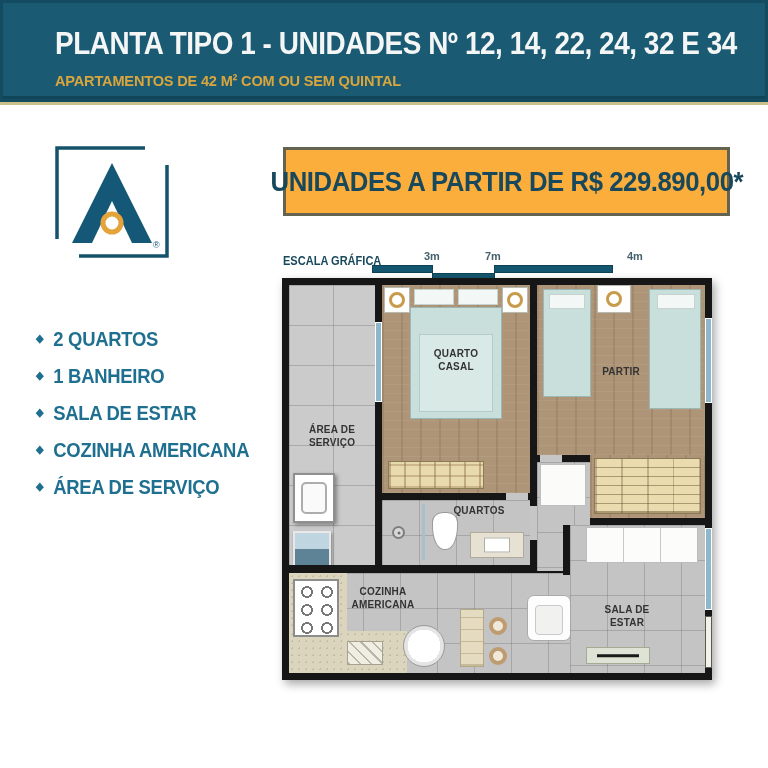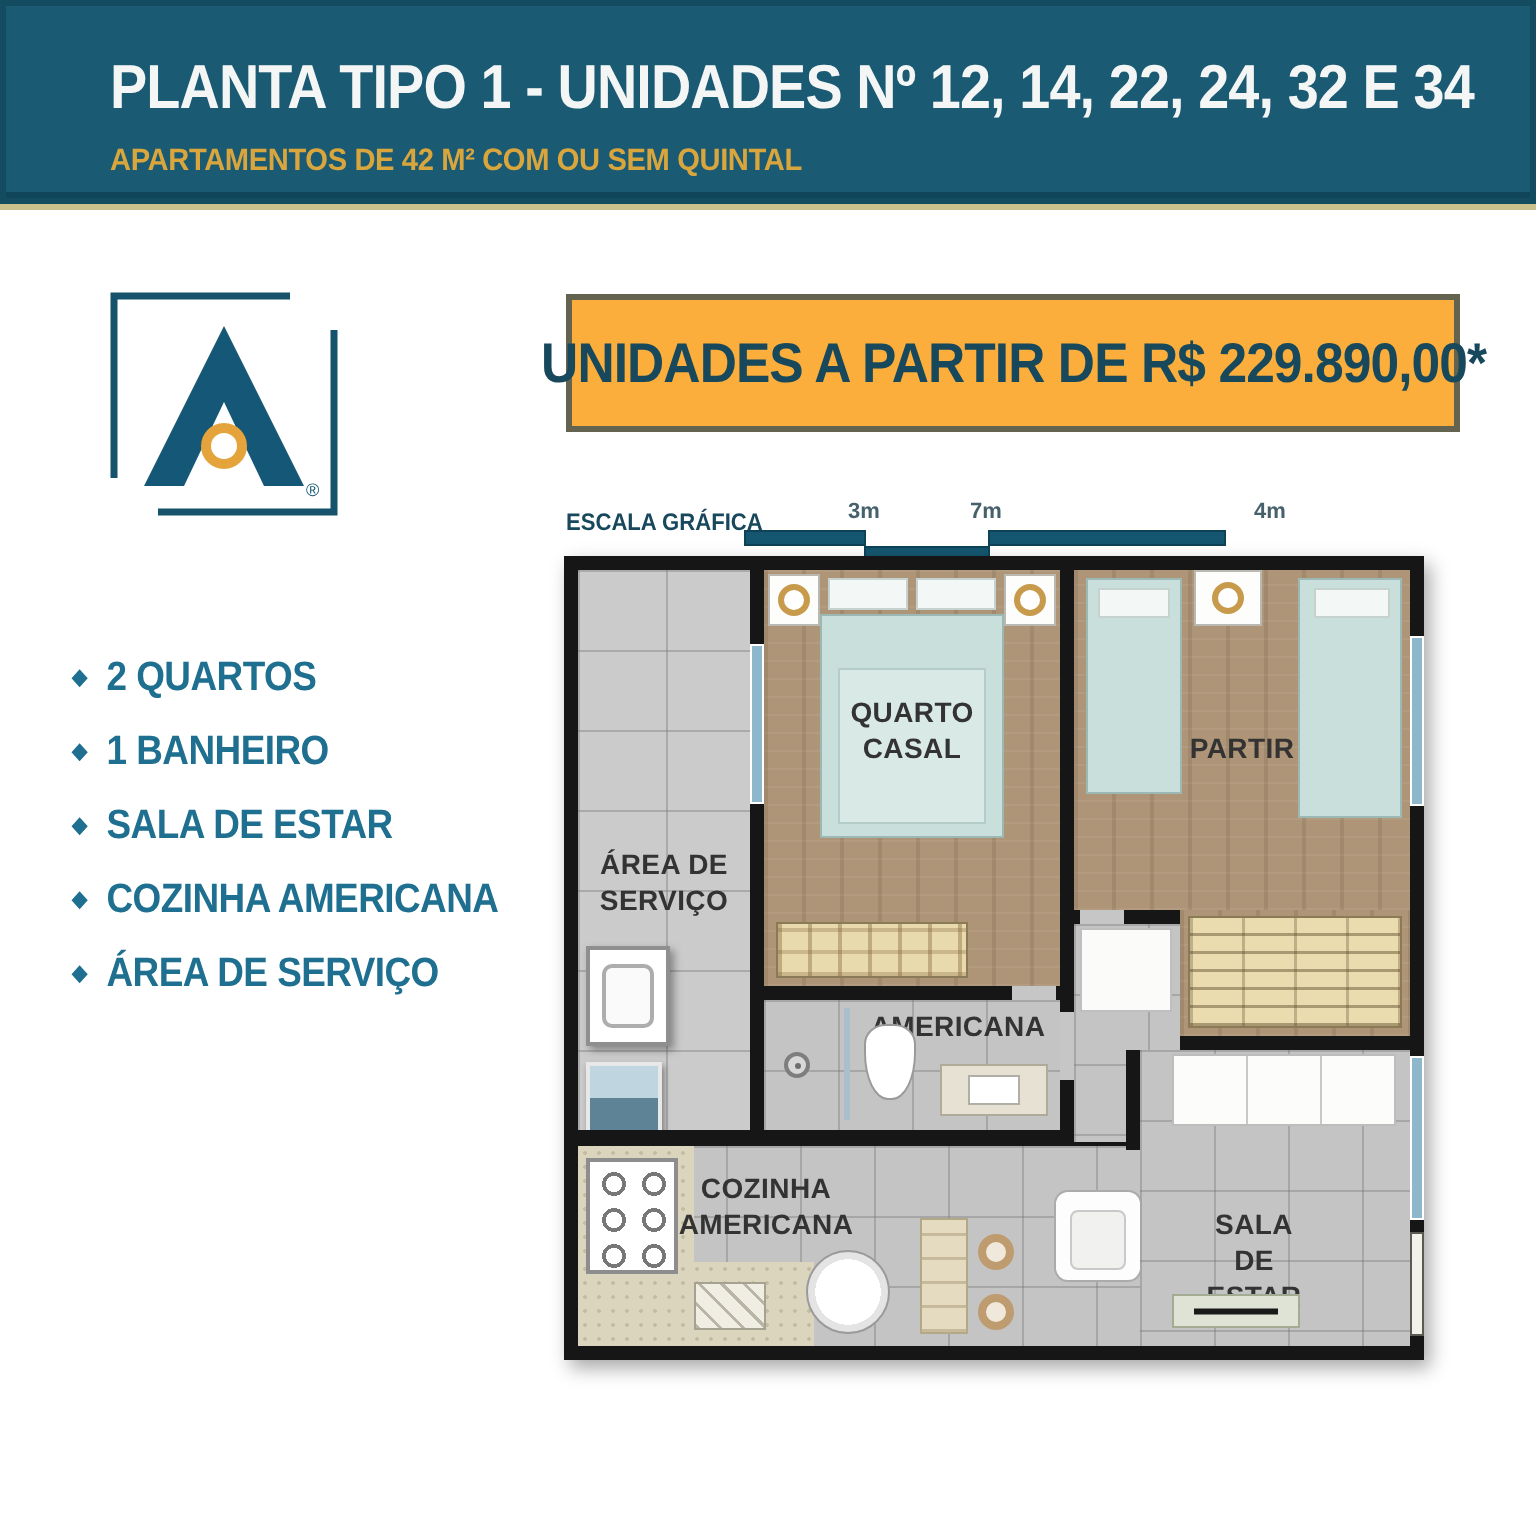--- a/index.html
+++ b/index.html
@@ -54,21 +54,21 @@
            background-image:linear-gradient(rgba(120,120,120,.4) 1px, transparent 1px),
                             linear-gradient(90deg, rgba(120,120,120,.4) 1px, transparent 1px);
            background-size:44px 40px; }
   .wood { background-color:#AE9578;
           background-image:repeating-linear-gradient(90deg, rgba(84,64,44,.14) 0 2px, transparent 2px 19px),
                            repeating-linear-gradient(0deg, rgba(255,255,255,.06) 0 1px, transparent 1px 9px); }
   .beige { background-color:#DCD5BE;
            background-image:radial-gradient(rgba(150,140,110,.35) 1px, transparent 1px);
            background-size:7px 7px; }
   .wall { background:#161616; }
-  .rlabel { font-weight:bold; font-size:14px; line-height:1.3; color:#333333; text-align:center;
+  .rlabel { font-weight:bold; font-size:10px; line-height:1.3; color:#333333; text-align:center;
             letter-spacing:.2px; }
   .window { background:#8FB7CB; border-top:1.5px solid #ffffff; border-bottom:1.5px solid #ffffff;
             border-left:1.5px solid #ffffff; border-right:1.5px solid #ffffff; }
   .doorgap { background:#C6C6C6; }
   .bed { background:#C9DFDB; border:1px solid #9CB8B4; }
   .blanket { background:#D9EAE6; border:1px solid #B5CDC9; }
   .pillow { background:#F3F7F5; border:1px solid #C6D2CE; }
   .nstand { background:#FDFDFB; border:1px solid #B9B9B1; }
   .nstand::after { content:""; position:absolute; left:50%; top:50%; width:10px; height:10px;
                    transform:translate(-50%,-50%); border:3px solid #C79A4C; border-radius:50%; background:#fff; }
@@ -207,21 +207,21 @@
         <div class="pillow" style="left:7px;top:4px;width:38px;height:15px;"></div>
       </div>
       <div class="rlabel" style="left:49px;top:80px;width:70px;">PARTIR</div>
     </div>
 
     <div class="wood" style="left:308px;top:177px;width:115px;height:63px;">
       <div class="shelves" style="left:4px;top:3px;width:107px;height:56px;"></div>
     </div>
 
     <div class="tile" style="left:100px;top:222px;width:148px;height:65px;">
-      <div class="rlabel" style="left:52px;top:4px;width:90px;">AMERICANA</div>
+      <div class="rlabel" style="left:52px;top:4px;width:90px;">QUARTOS</div>
       <div class="drain" style="left:10px;top:26px;width:13px;height:13px;"></div>
       <div class="glass" style="left:40px;top:4px;width:2.5px;height:56px;"></div>
       <div class="toilet" style="left:50px;top:12px;width:26px;height:38px;"></div>
       <div class="bsink" style="left:88px;top:32px;width:54px;height:26px;"></div>
     </div>
 
     <div class="tile" style="left:255px;top:184px;width:53px;height:109px;">
       <div class="halldresser" style="left:3px;top:2px;width:46px;height:42px;"></div>
     </div>
 

